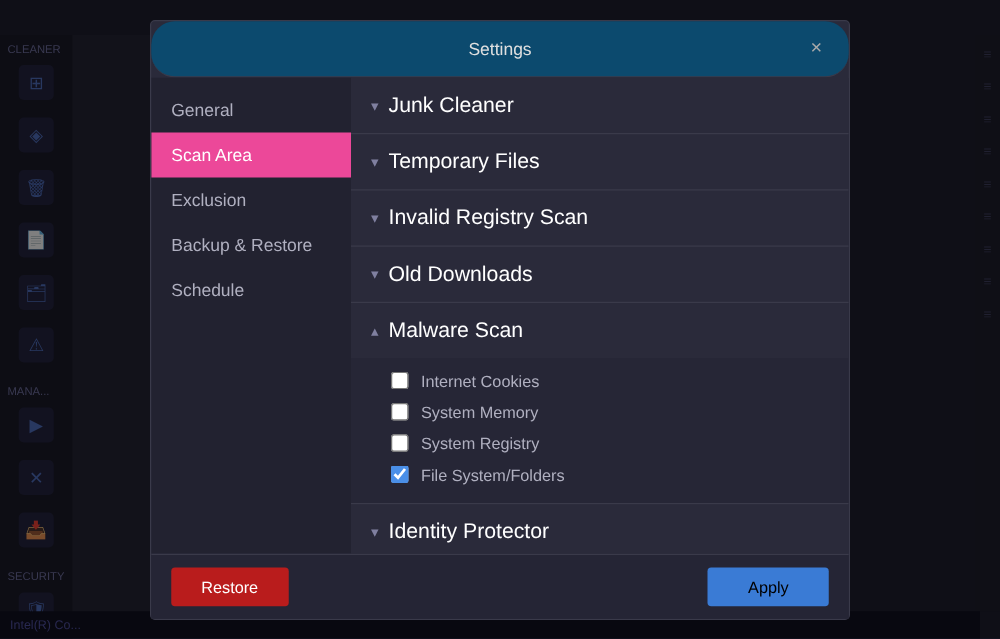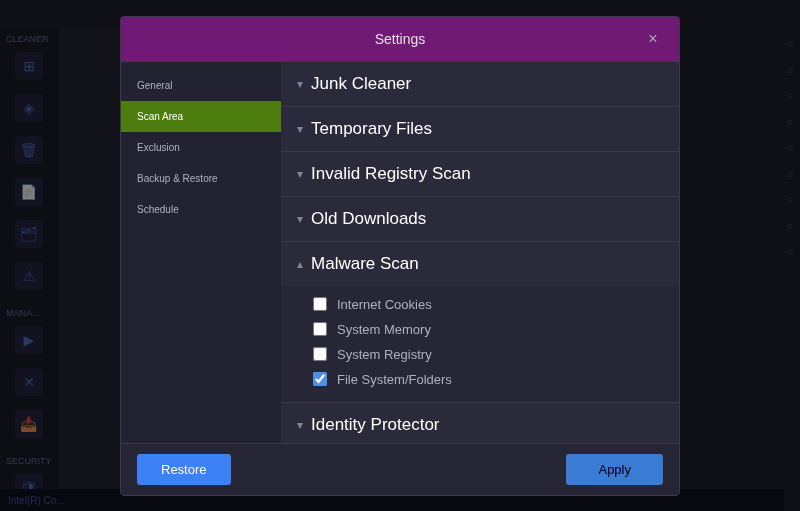--- a/index.html
+++ b/index.html
@@ -95,27 +95,28 @@
       width: 560px;
       background: #2a2a3a;
       border: 1px solid #3a3a4a;
       border-radius: 4px;
       display: flex;
       flex-direction: column;
       max-height: 480px;
     }
 
     .dialog-header {
-      background: #701a75;
+      background: #0c4a6e;
       padding: 12px 16px;
       display: flex;
       align-items: center;
       justify-content: flex-end;
       border-bottom: 1px solid #3a3a4a;
       flex-shrink: 0;
+      border-radius: 19px;
     }
 
     .dialog-title {
       color: #e0e0e0;
       font-size: 14px;
       font-weight: 500;
       flex: 1;
       text-align: center;
     }
 
@@ -142,26 +143,26 @@
     .dialog-nav {
       width: 160px;
       background: #222230;
       flex-shrink: 0;
       padding: 8px 0;
     }
 
     .nav-item {
       padding: 10px 16px;
       color: #b0b0c0;
-      font-size: 10px;
+      font-size: 14px;
       cursor: pointer;
     }
 
     .nav-item.active {
-      background: #4d7c0f;
+      background: #ec4899;
       color: #ffffff;
     }
 
     
     .dialog-content {
       flex: 1;
       background: #2a2a3a;
       overflow-y: auto;
       padding: 0;
     }
@@ -227,21 +228,21 @@
       padding: 10px 16px;
       display: flex;
       align-items: center;
       justify-content: space-between;
       border-top: 1px solid #3a3a4a;
       background: #252535;
       flex-shrink: 0;
     }
 
     .btn-restore {
-      background: #3b82f6;
+      background: #b91c1c;
       color: #fff;
       border: none;
       padding: 8px 24px;
       border-radius: 3px;
       font-size: 13px;
       cursor: pointer;
     }
 
     .btn-apply {
       background: #3a7bd5;

